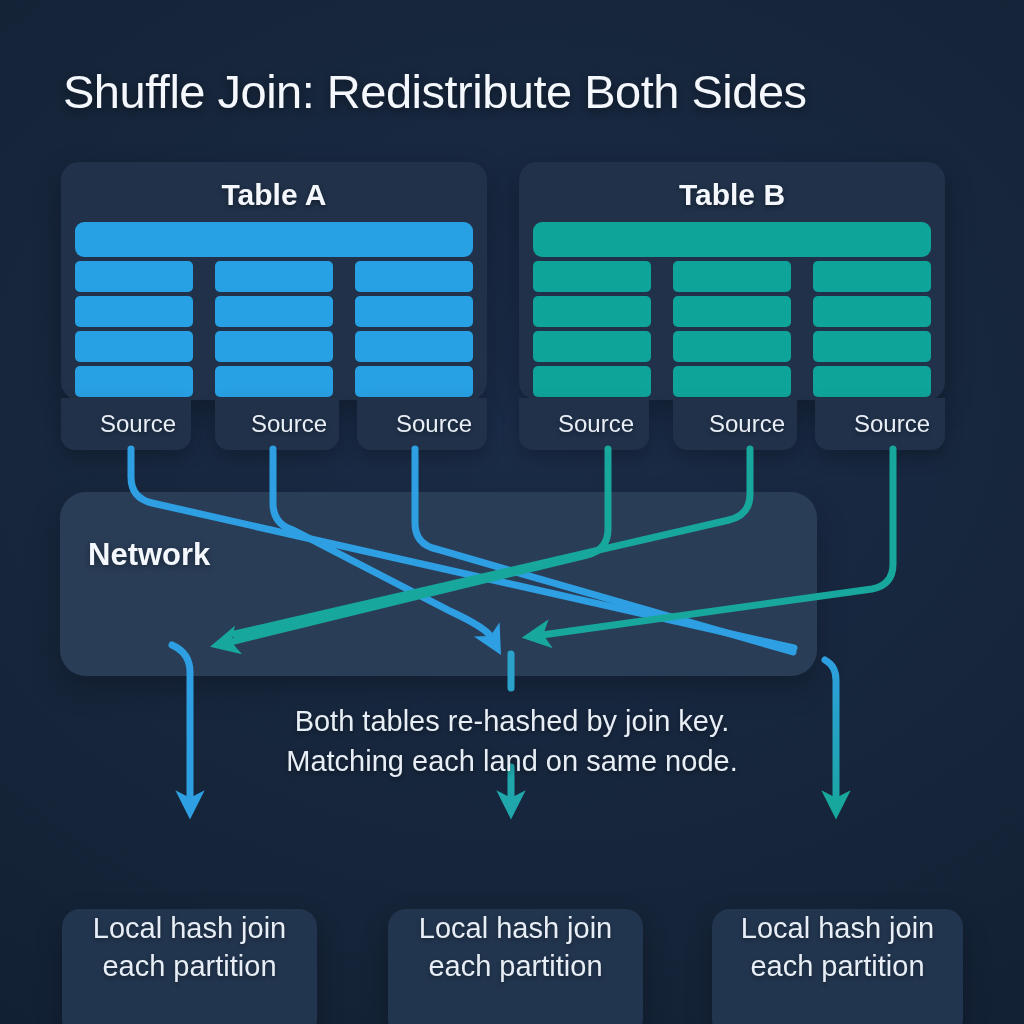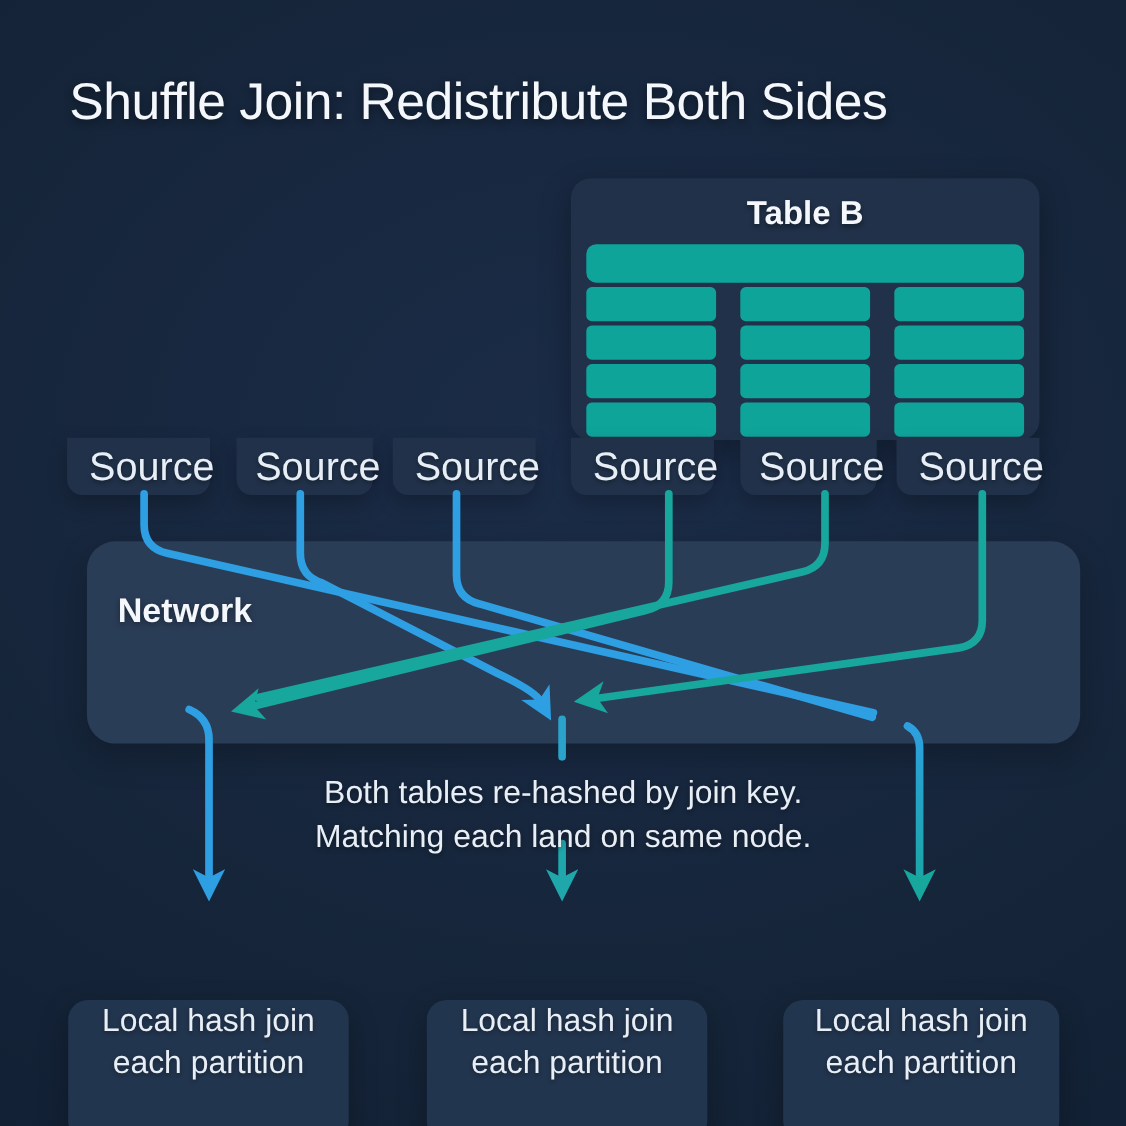--- a/index.html
+++ b/index.html
@@ -37,27 +37,26 @@
   .bar.hdr{grid-column:1/4;height:35px;border-radius:9px;}
   .table-unit.b .bar{background:var(--barB,#0fa49a);}
   .tab{
     position:absolute;top:236px;height:52px;
     background:var(--panel,#203149);
     border-radius:0 0 14px 14px;
     display:flex;align-items:center;justify-content:center;
     box-shadow:0 8px 18px rgba(0,0,0,.22);
   }
   .tab.t1{left:0;width:130px;} .tab.t2{left:154px;width:124px;} .tab.t3{left:296px;width:130px;}
-  .src{font-size:36px;color:var(--textSecondary,#e8eef6);text-shadow:0 2px 4px rgba(0,0,0,.35);margin-left:24px;}
+  .src{font-size:24px;color:var(--textSecondary,#e8eef6);text-shadow:0 2px 4px rgba(0,0,0,.35);margin-left:24px;}
   
   .band{
-    position:absolute;left:60px;top:492px;width:903px;height:184px;
+    position:absolute;left:60px;top:492px;width:757px;height:184px;
     background:var(--band,#2a3d57);border-radius:26px;
     box-shadow:0 12px 30px rgba(0,0,0,.22);
-    margin-left:19px;
   }
   .band-label{
     position:absolute;left:28px;top:38px;
     font-size:31px;font-weight:700;line-height:50px;
     color:var(--textPrimary,#f4f8fc);text-shadow:0 2px 6px rgba(0,0,0,.4);
   }
   
   .caption{
     position:absolute;left:0;top:701px;width:1024px;text-align:center;
     font-size:29px;line-height:40px;color:var(--textSecondary,#e8eef6);
@@ -86,20 +85,38 @@
   #mc path{fill:var(--centerArrow,#1fa7ac);}
 </style>
 </head>
 <body>
 
 <div class="stage">
 
   <h1 class="title">Shuffle Join: Redistribute Both Sides</h1>
 
   <div class="table-unit a">
+    <div class="panel">
+      <div class="tbl-title">Table A</div>
+      <div class="grid">
+        <div class="bar hdr"></div>
+        <div class="bar"></div>
+          <div class="bar"></div>
+          <div class="bar"></div>
+        <div class="bar"></div>
+          <div class="bar"></div>
+          <div class="bar"></div>
+        <div class="bar"></div>
+          <div class="bar"></div>
+          <div class="bar"></div>
+        <div class="bar"></div>
+          <div class="bar"></div>
+          <div class="bar"></div>
+      </div>
+    </div>
     <div class="tab t1">
         <span class="src">Source</span>
       </div>
     <div class="tab t2">
         <span class="src">Source</span>
       </div>
     <div class="tab t3">
         <span class="src">Source</span>
       </div>
   </div>

